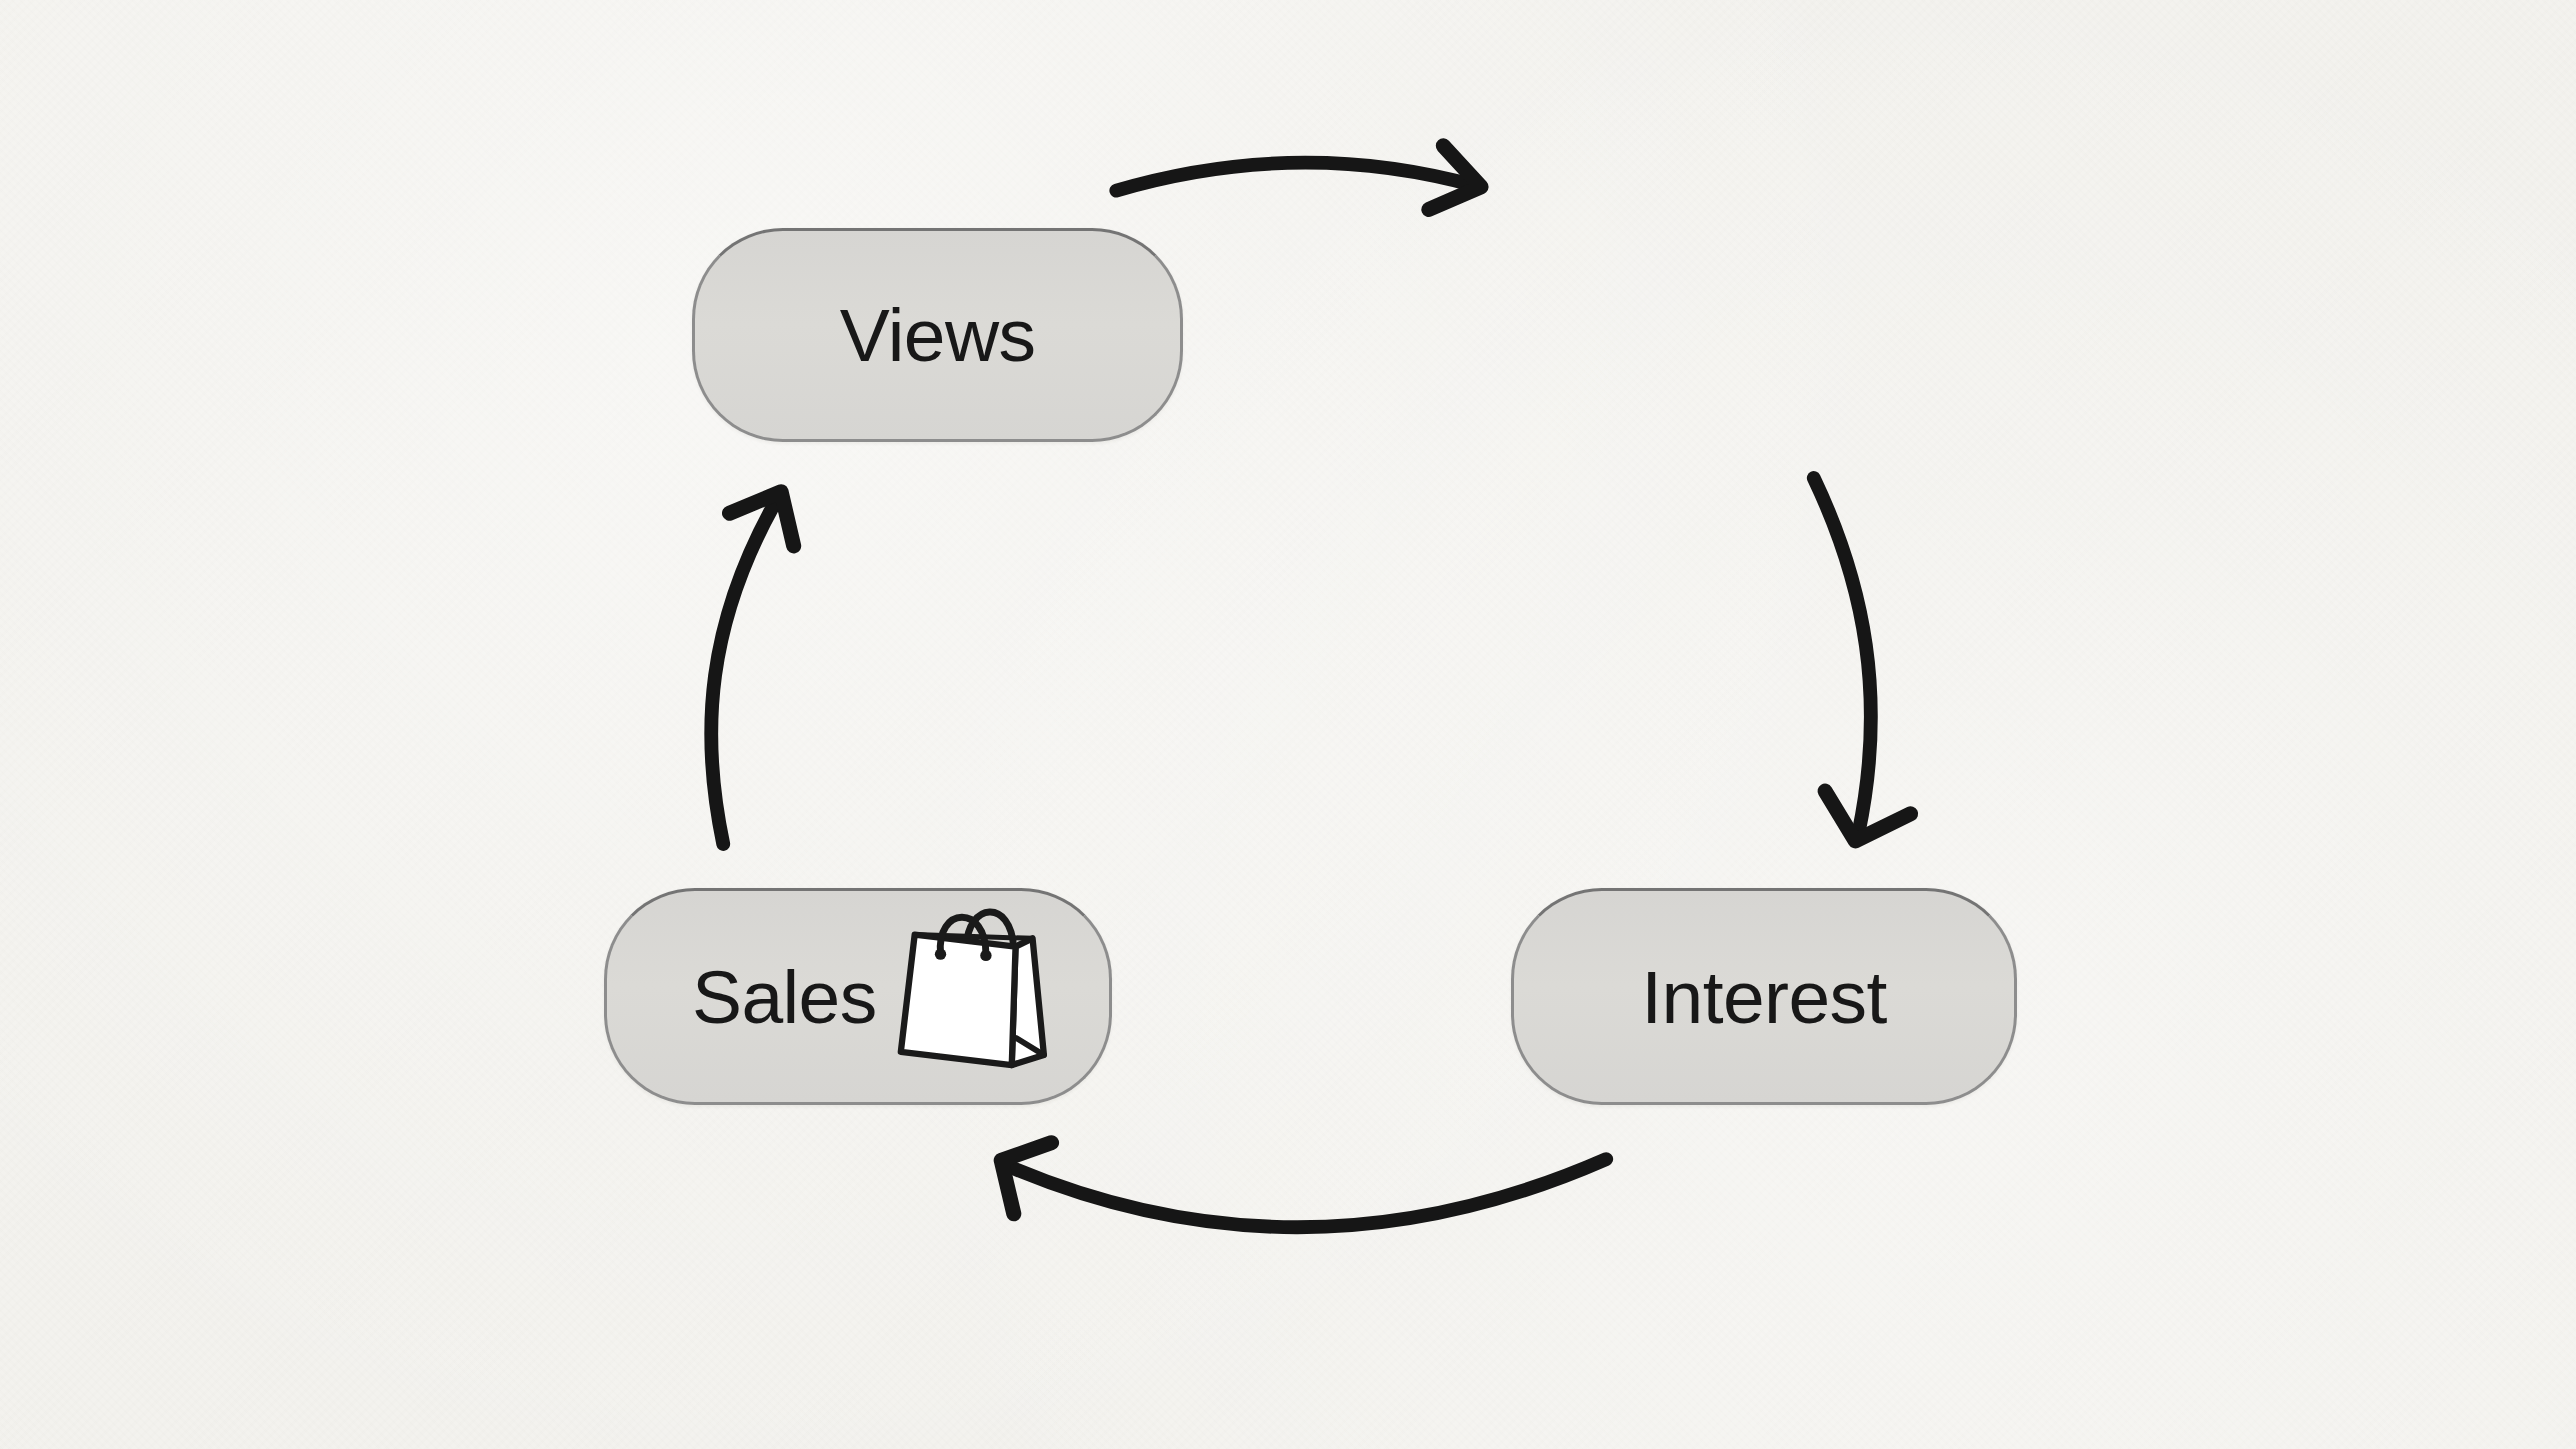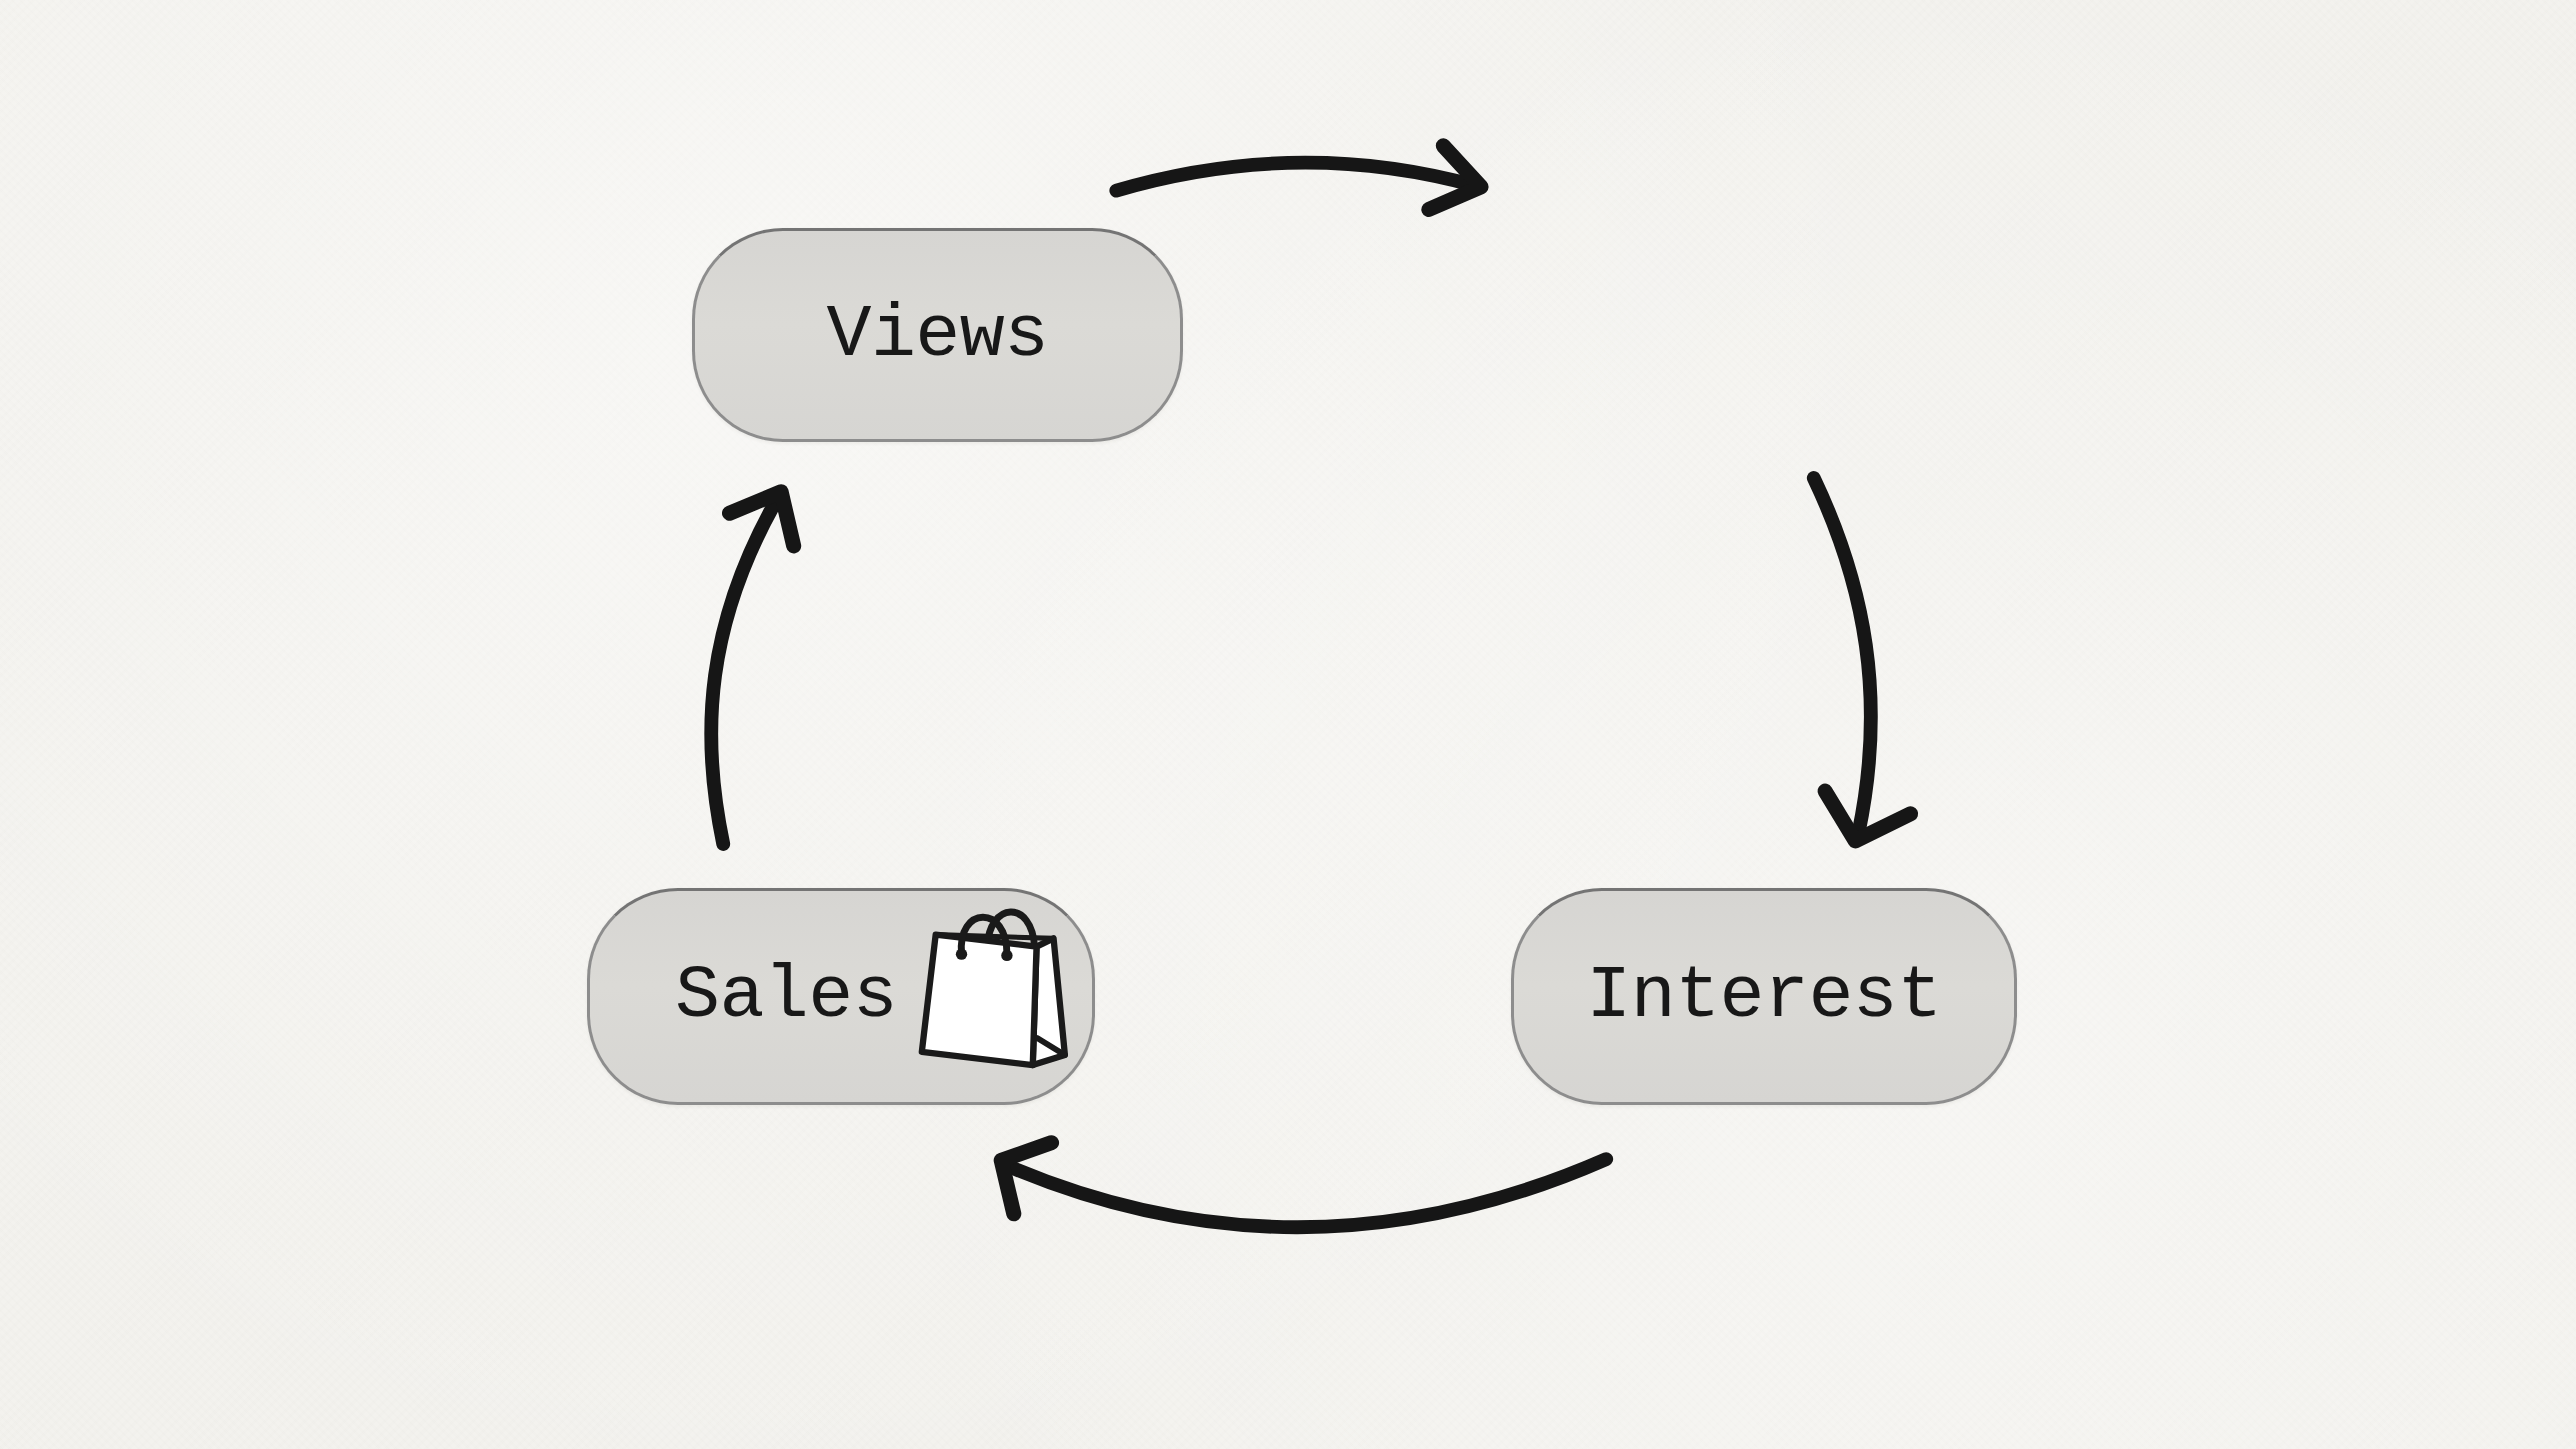--- a/index.html
+++ b/index.html
@@ -16,21 +16,21 @@
   .canvas{
     position:relative;
     width:2576px;height:1449px;
     background-color:var(--bg);
     background-image:
       radial-gradient(circle at 30% 25%, rgba(255,255,255,.45), rgba(255,255,255,0) 55%),
       radial-gradient(circle at 75% 70%, rgba(255,255,255,.35), rgba(255,255,255,0) 50%),
       repeating-linear-gradient(45deg, rgba(120,115,100,.012) 0 2.5px, rgba(255,255,255,0) 2.5px 5.7px),
       repeating-linear-gradient(-45deg, rgba(120,115,100,.010) 0 3.1px, rgba(255,255,255,0) 3.1px 7px);
     transform-origin:0 0;
-    font-family:Liberation Mono, monospace;
+    font-family:Liberation Sans, sans-serif;
   }
   .arrows{position:absolute;inset:0;width:100%;height:100%;}
   .shaft{fill:none;stroke:var(--arrow);stroke-width:22;stroke-linecap:round;}
   .head{fill:none;stroke:var(--arrow);stroke-width:24;stroke-linecap:round;stroke-linejoin:round;}
   .node{
     position:absolute;
     box-sizing:border-box;
     border:3.1px solid var(--node-border);
     border-top-color:var(--node-border-top);
     border-radius:91px;
@@ -41,21 +41,21 @@
   .node .label{
     font-size:75px;
     letter-spacing:-0.6px;
     color:var(--node-text);
     white-space:nowrap;
   }
   .node-views{left:692px;top:228px;width:491px;height:214px;}
   .node-engagement{left:1415px;top:228px;width:450px;height:214px;}
   .node-interest{left:1511px;top:888px;width:506px;height:217px;}
   .node-sales{
-    left:587px;top:888px;width:508px;height:217px;
+    left:604px;top:888px;width:508px;height:217px;
     justify-content:flex-start;
     padding-left:85px;
     gap:15.7px;
   }
   .bag{width:208px;height:208px;flex:0 0 auto;}
   .bag path{stroke:#1a1a1a;stroke-linecap:round;stroke-linejoin:round;}
 </style>
 </head>
 <body>
 

